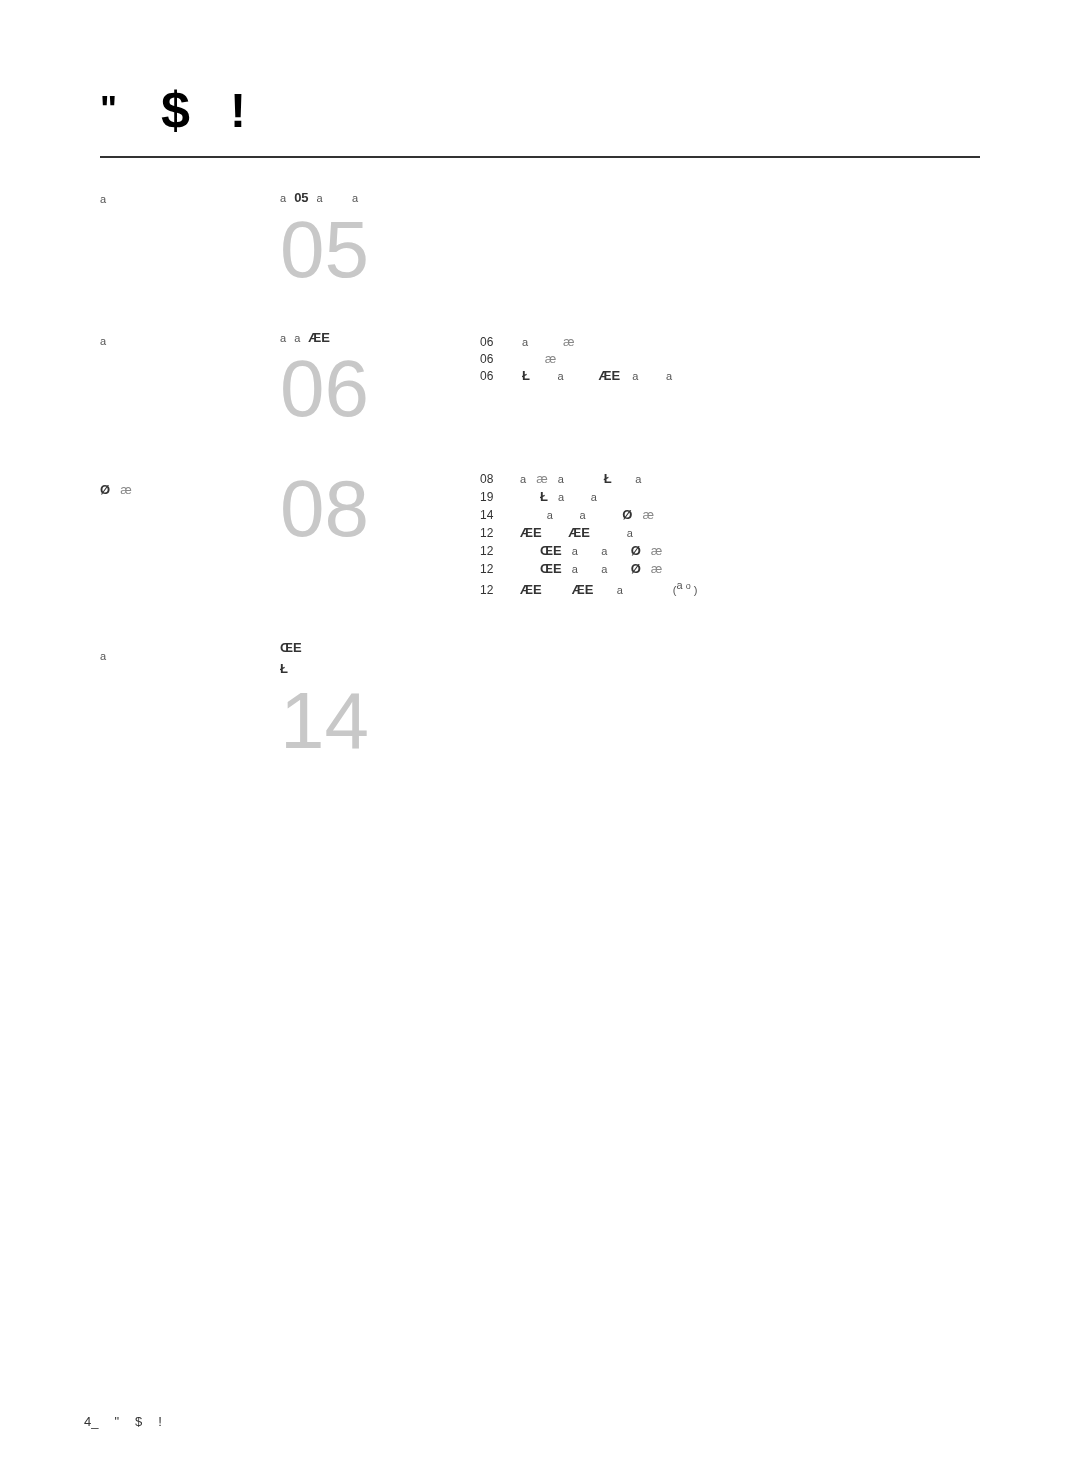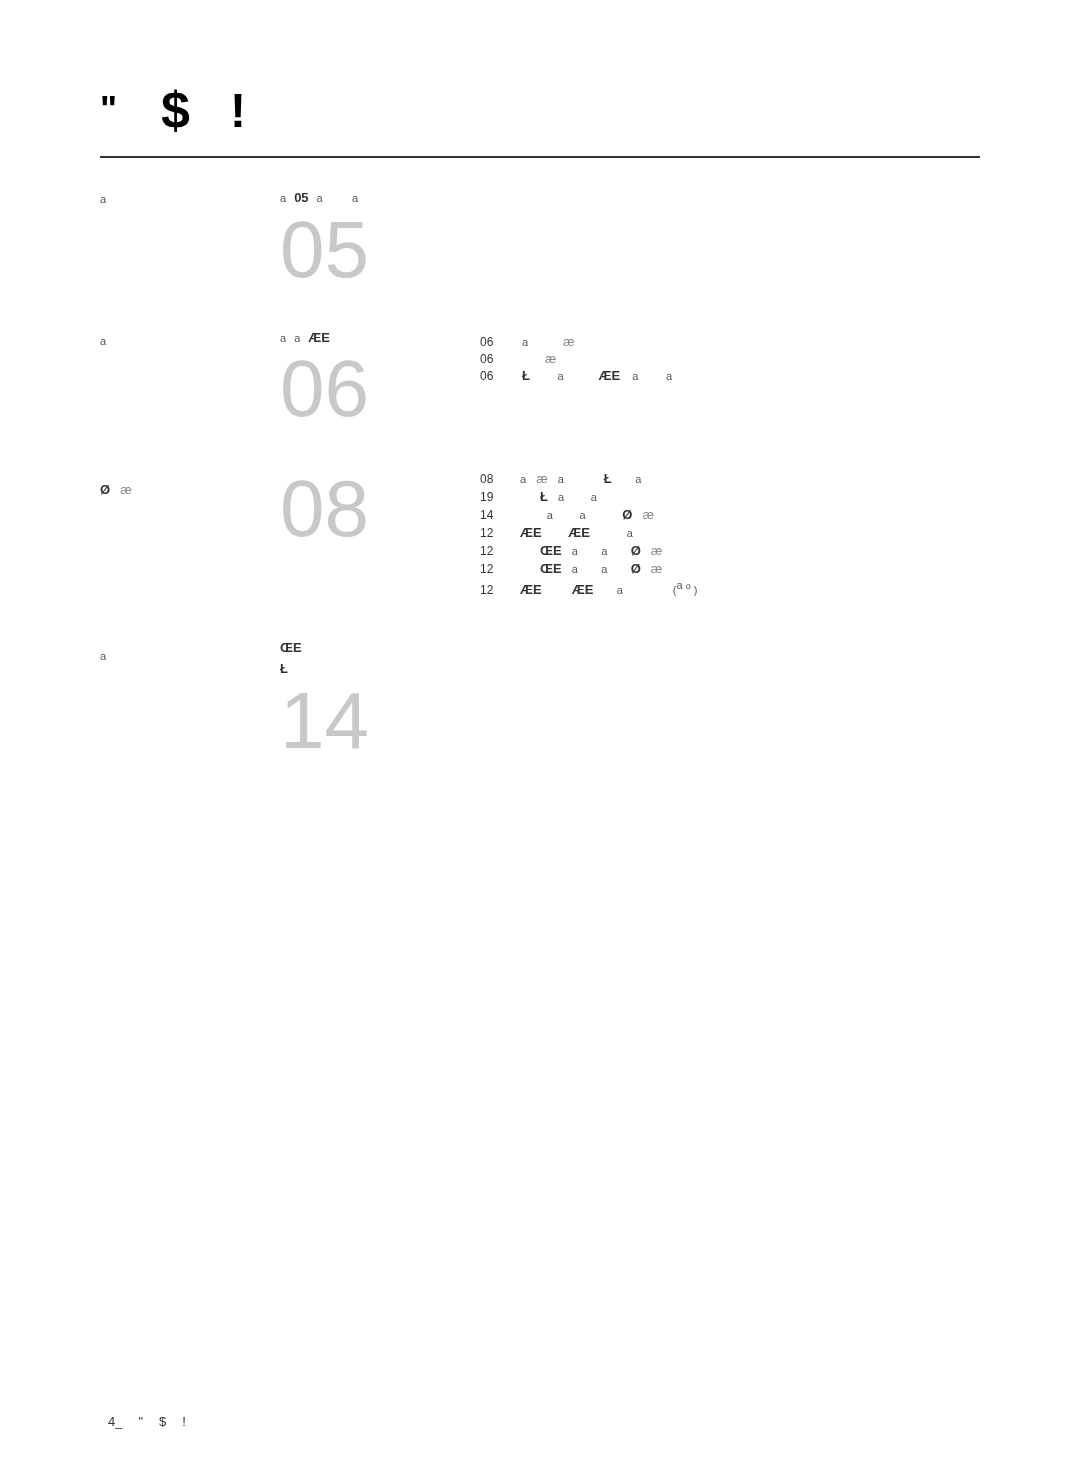--- a/index.html
+++ b/index.html
@@ -146,21 +146,21 @@
       display: flex;
       align-items: center;
       gap: 16px;
       margin-bottom: 4px;
     }
 
     
     .footer-section {
       position: absolute;
       bottom: 40px;
-      left: 108px;
+      left: 84px;
       font-size: 13px;
       color: #333;
       display: flex;
       gap: 16px;
     }
 
     .sup-o {
       font-size: 9px;
       vertical-align: super;
     }

